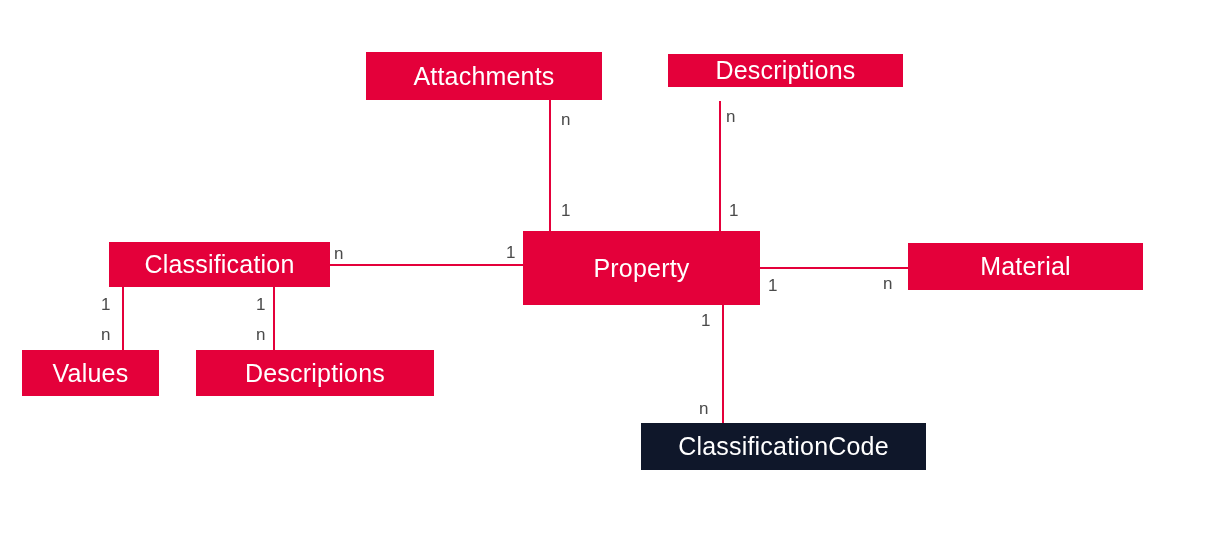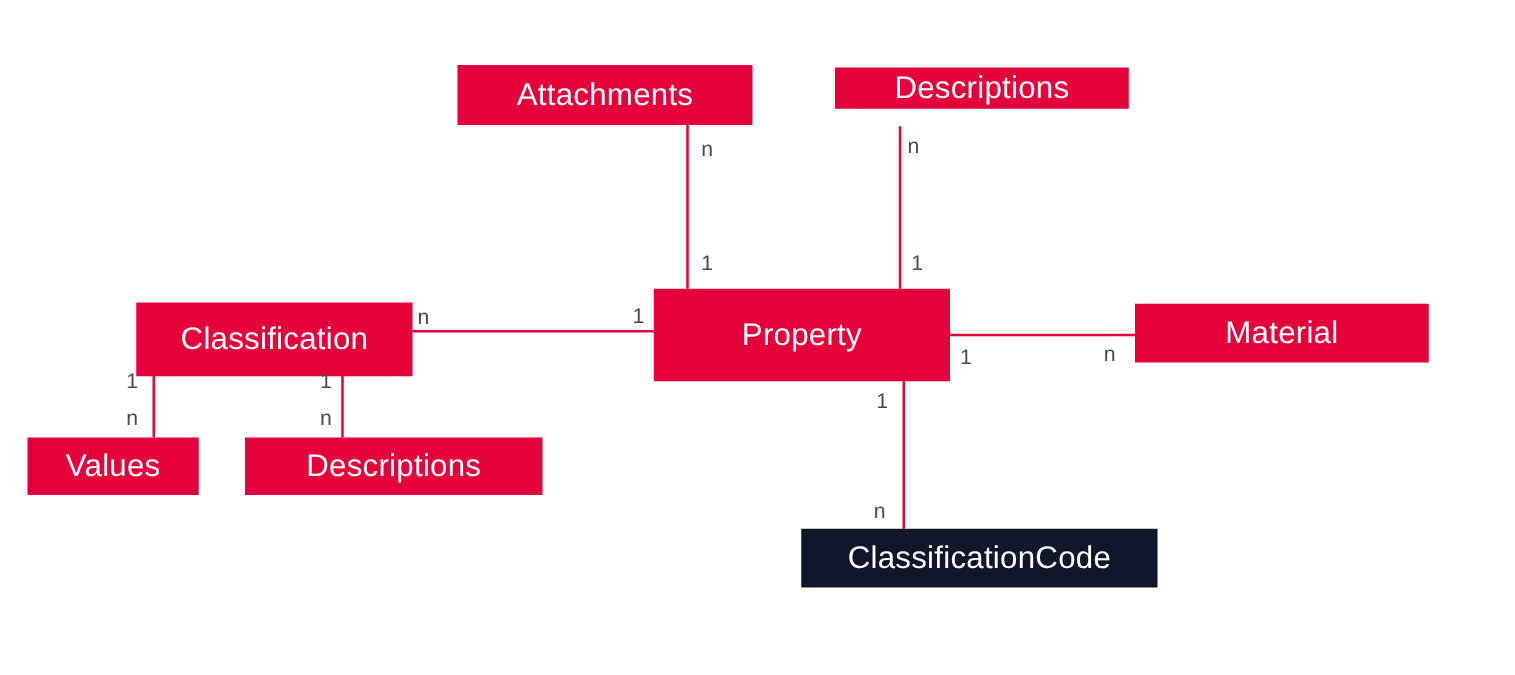--- a/index.html
+++ b/index.html
@@ -77,21 +77,21 @@
     <div class="card-label" style="left: 101px; top: 326px; color: rgb(74, 74, 74);">n</div>
     <div class="connector v" style="left: 273px; top: 287px; height: 63px; background: rgb(228, 0, 58);"></div>
     <div class="card-label" style="left: 256px; top: 296px; color: rgb(74, 74, 74);">1</div>
     <div class="card-label" style="left: 256px; top: 326px; color: rgb(74, 74, 74);">n</div>
     <div class="entity-box" style="left: 366px; top: 52px; width: 236px; height: 48px; background: rgb(228, 0, 58); color: rgb(255, 255, 255);">
       <span>Attachments</span>
     </div>
     <div class="entity-box" style="left: 668px; top: 54px; width: 235px; height: 33px; background: rgb(228, 0, 58); color: rgb(255, 255, 255);">
       <span>Descriptions</span>
     </div>
-    <div class="entity-box" style="left: 109px; top: 242px; width: 221px; height: 59px; background: rgb(228, 0, 58); color: rgb(255, 255, 255); justify-content: center;">
+    <div class="entity-box" style="left: 109px; top: 242px; width: 221px; height: 45px; background: rgb(228, 0, 58); color: rgb(255, 255, 255); justify-content: center;">
       <span>Classification</span>
     </div>
     <div class="entity-box" style="left: 523px; top: 231px; width: 237px; height: 74px; background: rgb(228, 0, 58); color: rgb(255, 255, 255);">
       <span>Property</span>
     </div>
     <div class="entity-box" style="left: 908px; top: 243px; width: 235px; height: 47px; background: rgb(228, 0, 58); color: rgb(255, 255, 255);">
       <span>Material</span>
     </div>
     <div class="entity-box" style="left: 22px; top: 350px; width: 137px; height: 46px; background: rgb(228, 0, 58); color: rgb(255, 255, 255);">
       <span>Values</span>

